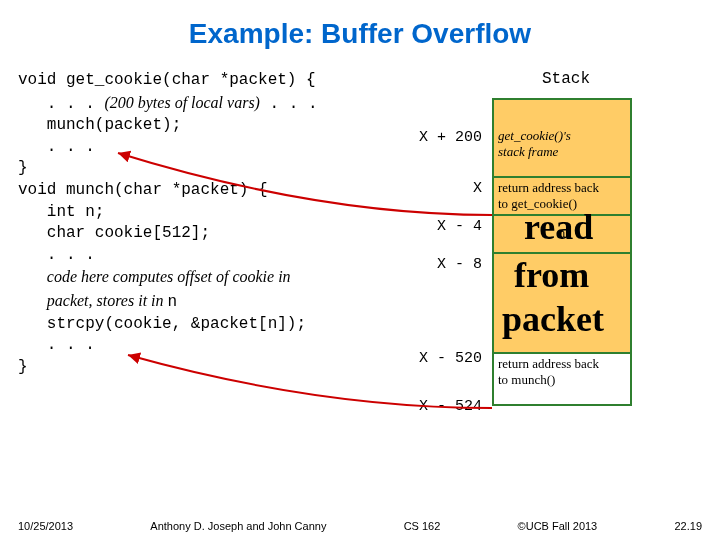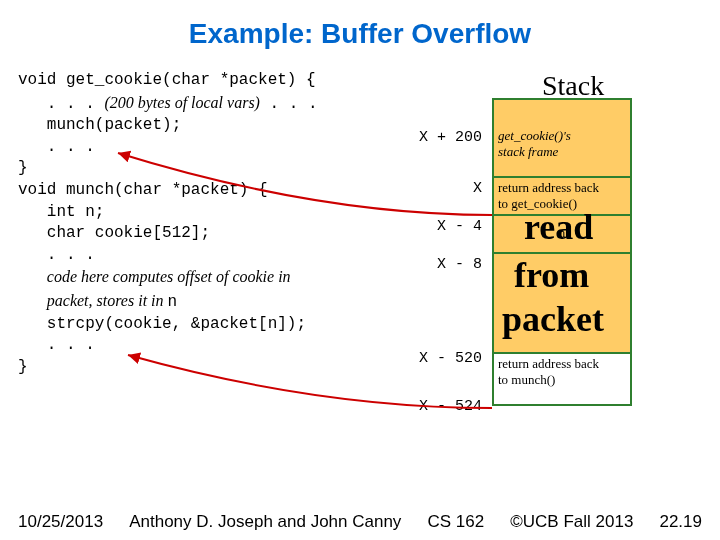--- a/index.html
+++ b/index.html
@@ -33,22 +33,22 @@
   }
   .italic { font-style: italic; font-family: Georgia, serif; }
   .stack-area {
     position: absolute;
     right: 0; top: 0;
     width: 300px; height: 400px;
   }
   .stack-label {
     position: absolute;
     left: 140px; top: 0;
-    font-size: 28px;
-    font-family: Liberation Serif, serif;
+    font-size: 16px;
+    font-family: Liberation Mono, monospace;
   }
   .stack-box {
     position: absolute;
     left: 90px; top: 28px;
     width: 140px;
     border: 2px solid #2f7f2f;
     background: #ffcc66;
   }
   .stack-cell {
     border-bottom: 2px solid #2f7f2f;
@@ -72,21 +72,21 @@
     font-family: Georgia, serif;
     font-weight: bold;
     color: #000;
     font-size: 36px;
     line-height: 1.1;
     pointer-events: none;
   }
   .footer {
     position: absolute;
     bottom: 8px; left: 18px; right: 18px;
-    font-size: 17px;
+    font-size: 11px;
     display: flex;
     justify-content: space-between;
     font-family: Arial, sans-serif;
   }
   svg.arrows {
     position: absolute;
     left: 0; top: 0;
     width: 100%; height: 100%;
     pointer-events: none;
   }

